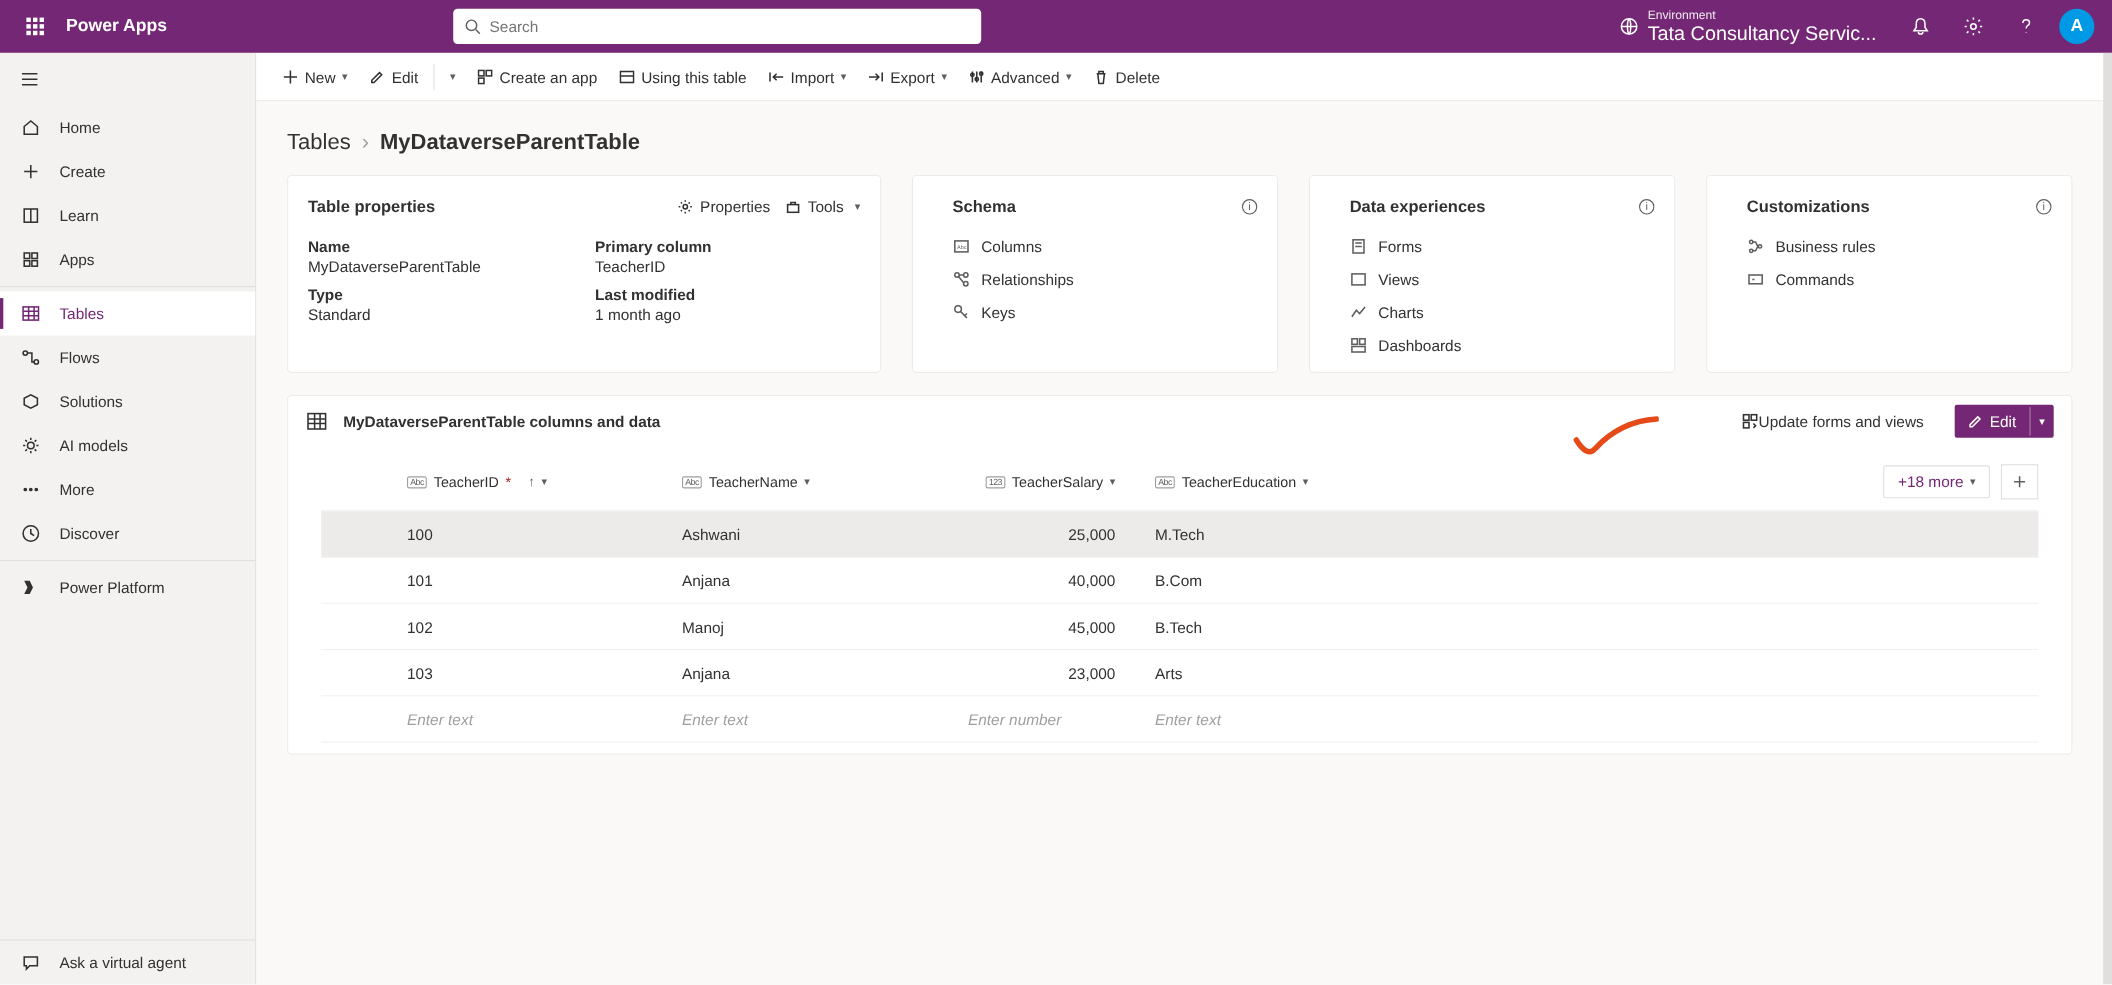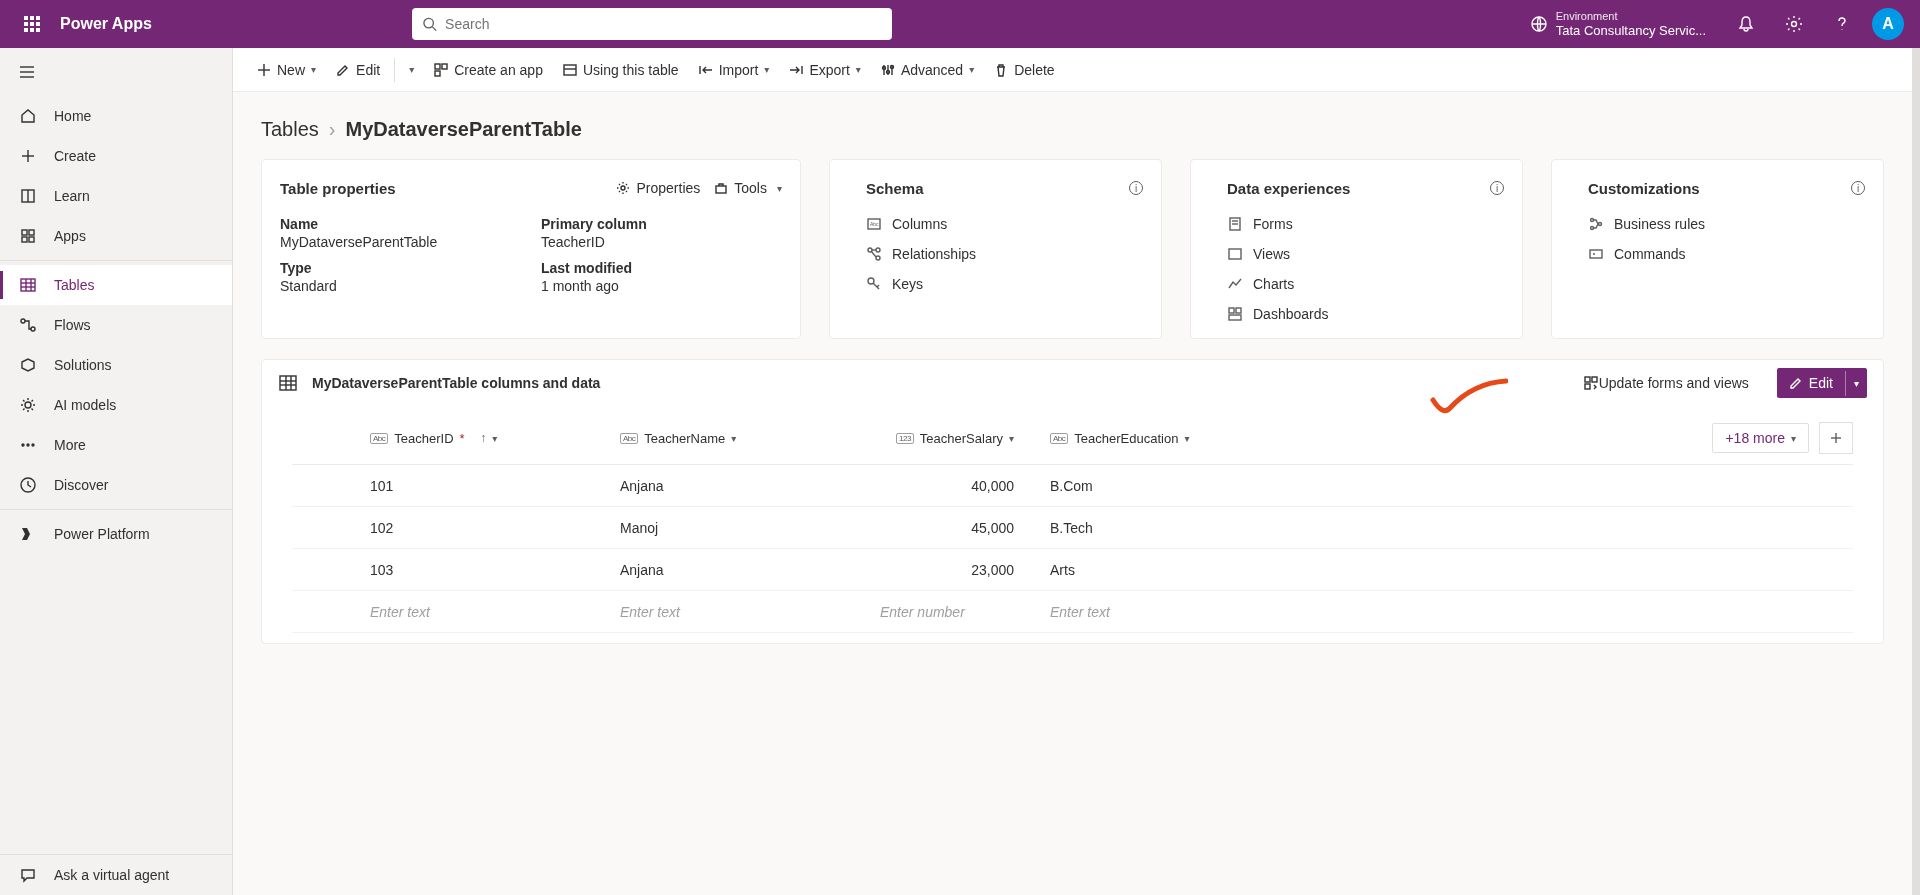--- a/index.html
+++ b/index.html
@@ -12,21 +12,21 @@
 .waffle-grid { display:grid; grid-template-columns: repeat(3,4px); grid-template-rows: repeat(3,4px); gap:2px; }
 .waffle-grid span { background:#fff; width:4px; height:4px; }
 .brand { font-size:16px; font-weight:600; margin-left:4px; }
 .search-wrap { margin-left: 260px; }
 .search { background:#fff; border-radius:4px; height:32px; width:480px; display:flex; align-items:center; padding:0 10px; color:#605e5c; }
 .search svg { margin-right:8px; }
 .search input { border:none; outline:none; font-size:14px; width:100%; color:#323130; background:transparent; }
 .top-right { margin-left:auto; display:flex; align-items:center; gap:4px; }
 .env { display:flex; align-items:center; gap:8px; padding:0 14px; cursor:pointer; }
 .env-text small{ font-size:11px; display:block; opacity:.9;}
-.env-text span{ font-size:13px; }
+.env-text span{ font-size:18px; }
 .top-icon { width:44px; height:48px; display:flex; align-items:center; justify-content:center; cursor:pointer; }
 .avatar { width:32px; height:32px; border-radius:50%; background:#0099e5; color:#fff; display:flex; align-items:center; justify-content:center; font-weight:600; font-size:16px; margin:0 8px 0 4px; cursor:pointer; }
 
 
 .body { flex:1; display:flex; overflow:hidden; }
 
 
 .leftnav { width:233px; background:#f3f2f1; border-right:1px solid #e1dfdd; display:flex; flex-direction:column; }
 .hamburger { height:48px; display:flex; align-items:center; padding-left:18px; cursor:pointer; }
 .nav-items { flex:1; }
@@ -574,20 +574,27 @@
                 <div class="add-col">
                     <svg width="14" height="14" viewBox="0 0 14 14">
                       <line x1="7" y1="2" x2="7" y2="12"></line>
                       <line x1="2" y1="7" x2="12" y2="7"></line>
                     </svg>
                   </div>
               </div>
             </div>
 
             <div id="data-rows">
+                <div class="data-row selected">
+    <div class="rowsel"></div>
+    <div class="cell c1">100</div>
+    <div class="cell c2">Ashwani</div>
+    <div class="cell c3">25,000</div>
+    <div class="cell c4" style="margin-left:20px;">M.Tech</div>
+                </div>
                 <div class="data-row">
     <div class="rowsel"></div>
     <div class="cell c1">101</div>
     <div class="cell c2">Anjana</div>
     <div class="cell c3">40,000</div>
     <div class="cell c4" style="margin-left:20px;">B.Com</div>
                 </div>
                 <div class="data-row">
     <div class="rowsel"></div>
     <div class="cell c1">102</div>

